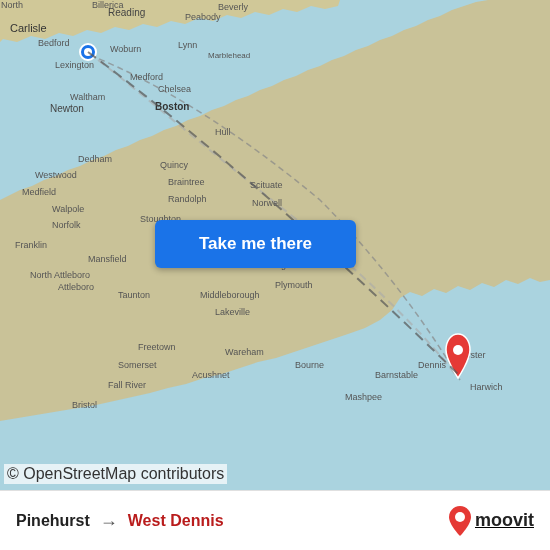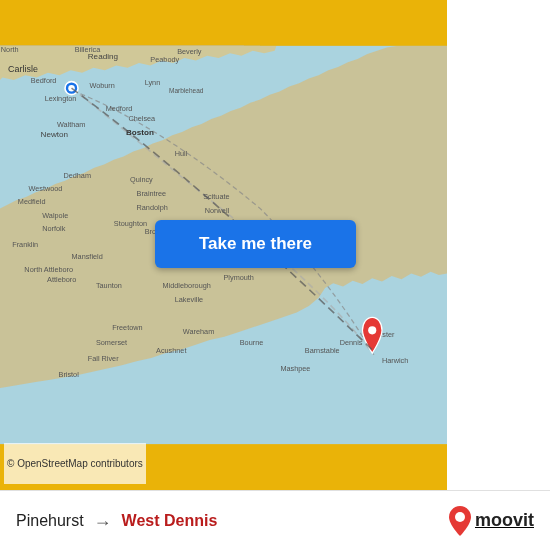--- a/index.html
+++ b/index.html
@@ -1,22 +1,22 @@
 <!DOCTYPE html>
 <html><head>
   <meta charset="utf-8">
   <style>
     * { margin: 0; padding: 0; box-sizing: border-box; }
     body { width: 550px; height: 550px; overflow: hidden; font-family: Arial, sans-serif; }
 
     #map-container {
       position: relative;
-      width: 447px;
+      width: 550px;
       height: 490px;
-      background-color: #eab308;
+      background-color: #fdba74;
       overflow: hidden;
     }
 
     
     #map-svg {
       position: absolute;
       top: 0; left: 0;
       width: 100%; height: 100%;
     }
 
@@ -33,24 +33,24 @@
       font-weight: bold;
       cursor: pointer;
       z-index: 10;
       box-shadow: 0 2px 6px rgba(0,0,0,0.3);
     }
 
     #attribution {
       position: absolute;
       bottom: 6px;
       left: 4px;
-      font-size: 10px;
+      font-size: 16px;
       color: #333;
       background: rgba(255,255,255,0.7);
-      padding: 15px 3px;
+      padding: 1px 3px;
       z-index: 5;
     }
 
     #bottom-bar {
       width: 550px;
       height: 60px;
       background: white;
       display: flex;
       align-items: center;
       justify-content: space-between;
@@ -59,21 +59,21 @@
     }
 
     #route-info {
       display: flex;
       align-items: center;
       gap: 10px;
     }
 
     #origin-text {
       font-size: 16px;
-      font-weight: 400;
+      font-weight: 700;
       color: #222;
     }
 
     #arrow-icon {
       font-size: 18px;
       color: #555;
     }
 
     #destination-text {
       font-size: 16px;

